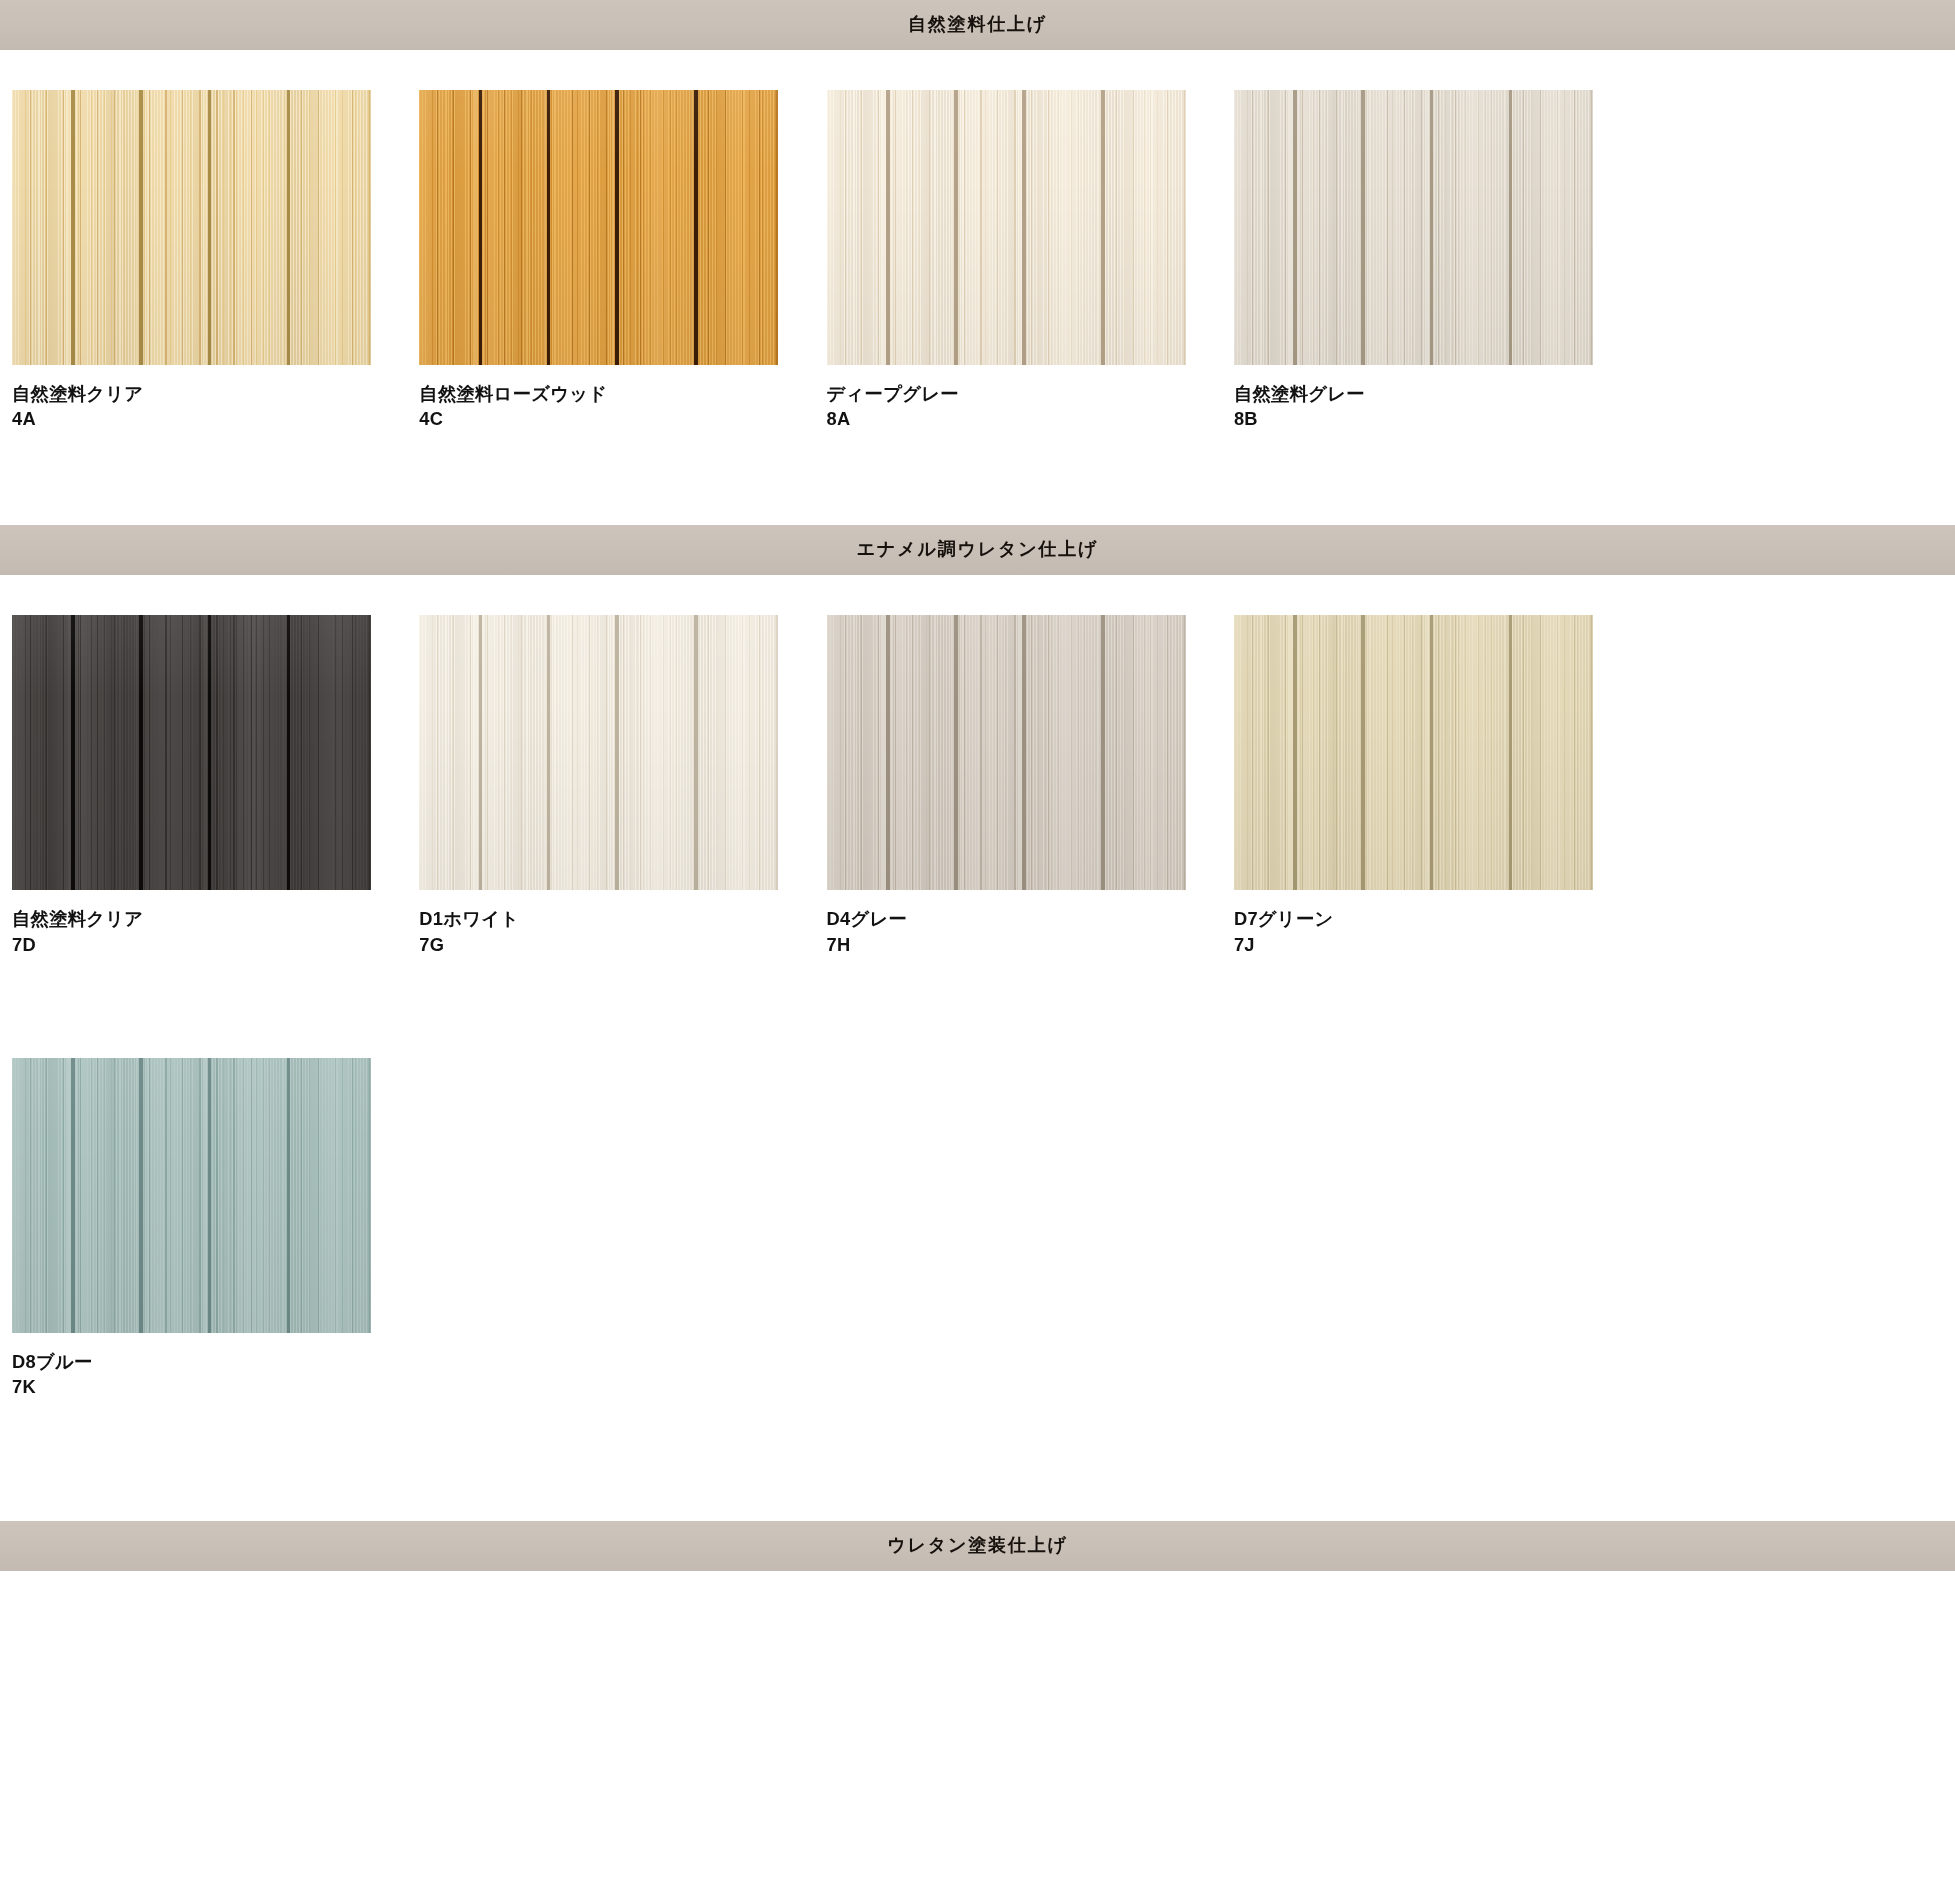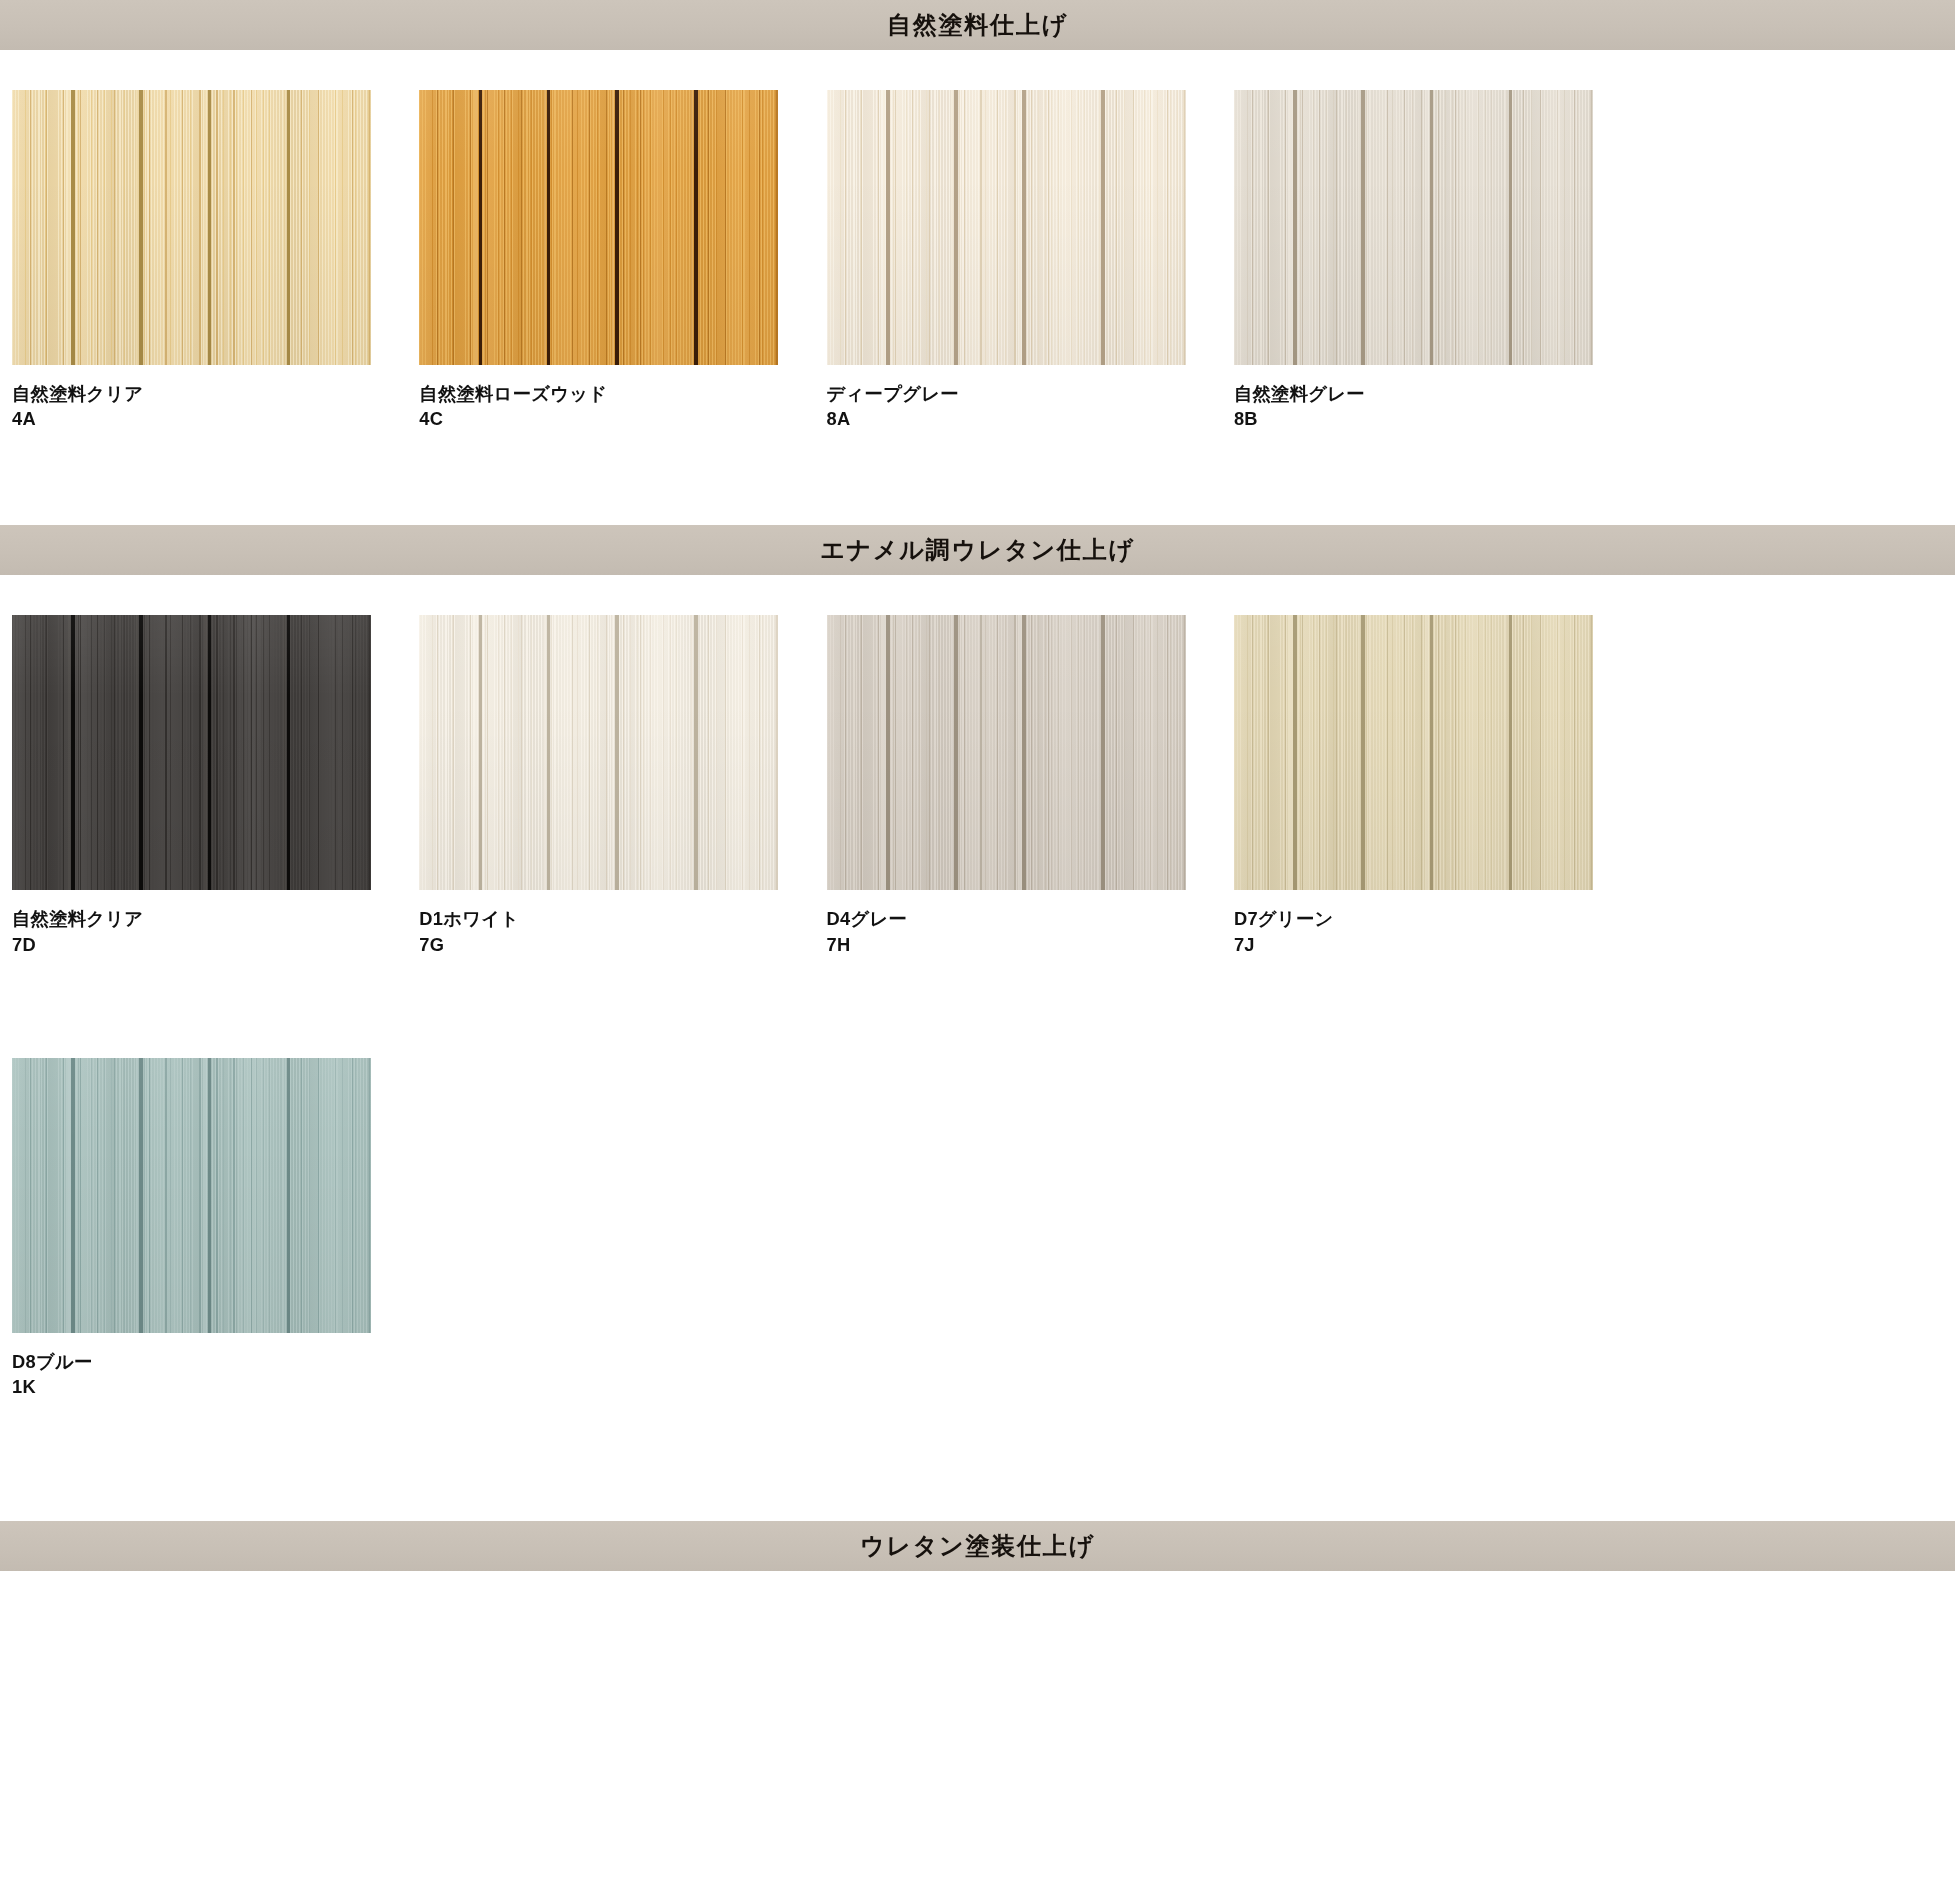--- a/index.html
+++ b/index.html
@@ -23,25 +23,26 @@
   
   .section-bar {
     width: 1955px;
     height: 50px;
     background: linear-gradient(180deg, #cdc5bb 0%, #c8c0b6 55%, #c3bbb1 100%);
     display: flex;
     align-items: center;
     justify-content: center;
   }
   .section-bar-title {
-    font-size: 24px;
+    font-size: 18px;
     font-weight: bold;
     letter-spacing: 1.8px;
     color: #16110d;
     line-height: 1;
+    font-family: Liberation Mono, monospace;
   }
 
   
   .swatch-grid {
     display: flex;
     flex-wrap: wrap;
     padding: 12px;
     margin: 0;
   }
   .swatch-cell {
@@ -340,21 +341,21 @@
             <div class="seam-hl" style="left: 34.6%;"></div>
             <div class="seam" style="left: 35.5%;"></div>
             <div class="seam-hl" style="left: 53.6%;"></div>
             <div class="seam" style="left: 54.5%;"></div>
             <div class="seam-hl" style="left: 75.6%;"></div>
             <div class="seam" style="left: 76.5%;"></div>
           </div>
           <div class="shade"></div>
         </div>
         <div class="swatch-label">D8ブルー</div>
-        <div class="swatch-code">1K</div>
+        <div class="swatch-code">7K</div>
       </div>
     </div>
 
   <div class="gap-tall"></div>
 
   <div class="section-bar">
     <div class="section-bar-title">ウレタン塗装仕上げ</div>
   </div>
 
 </div>

